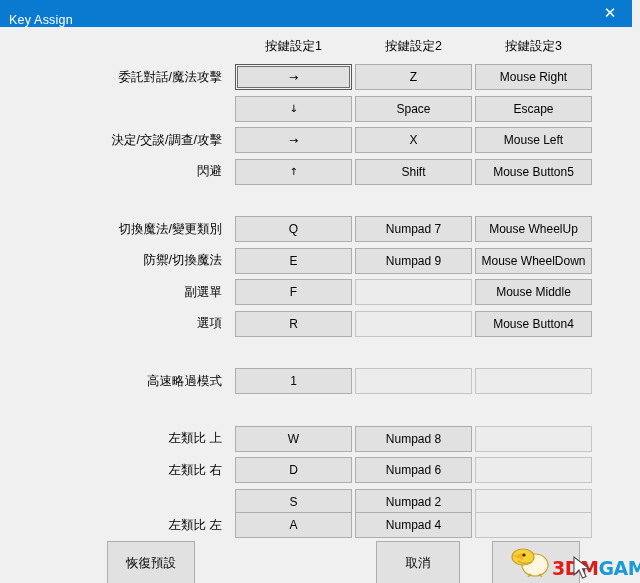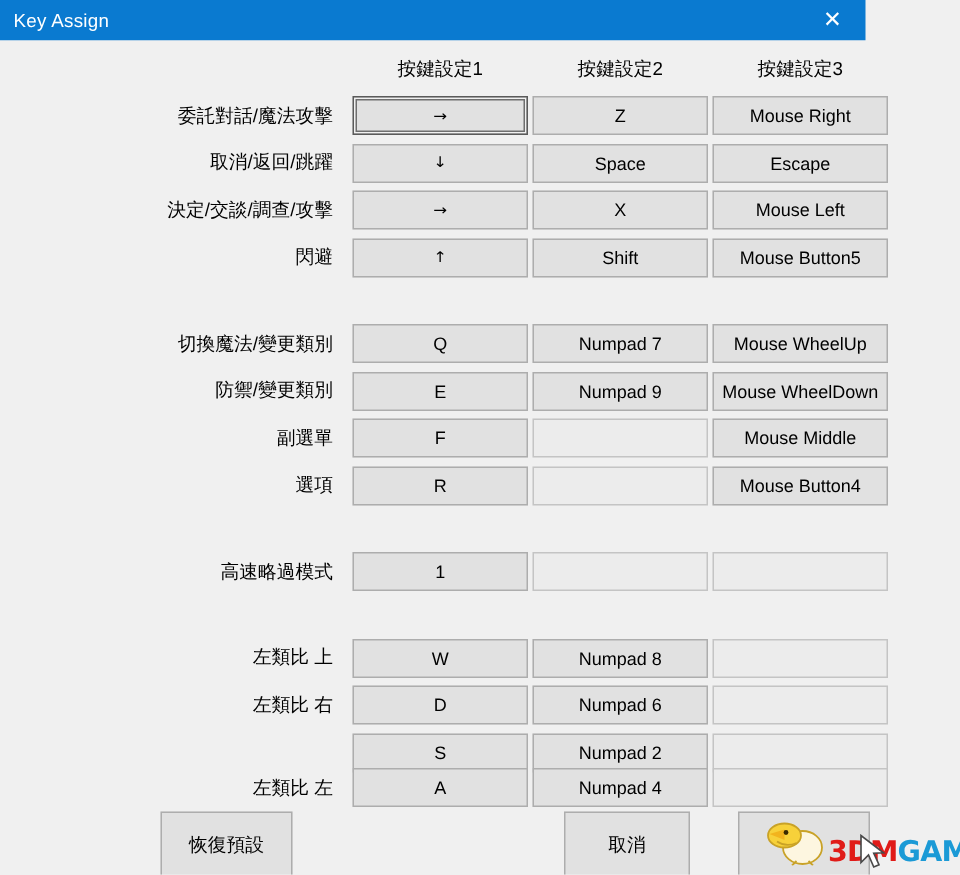--- a/index.html
+++ b/index.html
@@ -12,23 +12,23 @@
   }
   #app {
     position: relative;
     width: 640px; height: 583px;
     background: #f0f0f0;
   }
 
   
   .titlebar {
     position: absolute; left: 0; top: 0;
-    width: 577px; height: 27px;
+    width: 632px; height: 27px;
     background: #0a7ad0;
-    display: flex; align-items: center;
+    display: flex; align-items: flex-end;
   }
   .titlebar-text {
     color: #ffffff;
     font-size: 12.5px;
     margin-left: 9px;
     letter-spacing: .2px;
     white-space: nowrap;
   }
   .titlebar-close {
     position: absolute; right: 0; top: 0;
@@ -172,21 +172,20 @@
     <div id="rows-host">
         <div class="row" style="top: 37px;">
           <div class="row-label">委託對話/魔法攻擊</div>
           <div class="keybtn col1 focused">
             <span class="arrow">→</span>
           </div>
           <div class="keybtn col2">Z</div>
           <div class="keybtn col3">Mouse Right</div>
         </div>
         <div class="row" style="top: 68.5px;">
-          <div class="row-label">取消/返回/跳躍</div>
           <div class="keybtn col1">
             <span class="arrow">↓</span>
           </div>
           <div class="keybtn col2">Space</div>
           <div class="keybtn col3">Escape</div>
         </div>
         <div class="row" style="top: 100px;">
           <div class="row-label">決定/交談/調查/攻擊</div>
           <div class="keybtn col1">
             <span class="arrow">→</span>
@@ -202,21 +201,21 @@
           <div class="keybtn col2">Shift</div>
           <div class="keybtn col3">Mouse Button5</div>
         </div>
         <div class="row" style="top: 189px;">
           <div class="row-label">切換魔法/變更類別</div>
           <div class="keybtn col1">Q</div>
           <div class="keybtn col2">Numpad 7</div>
           <div class="keybtn col3">Mouse WheelUp</div>
         </div>
         <div class="row" style="top: 220.5px;">
-          <div class="row-label">防禦/變更類別</div>
+          <div class="row-label">防禦/切換魔法</div>
           <div class="keybtn col1">E</div>
           <div class="keybtn col2">Numpad 9</div>
           <div class="keybtn col3">Mouse WheelDown</div>
         </div>
         <div class="row" style="top: 252px;">
           <div class="row-label">副選單</div>
           <div class="keybtn col1">F</div>
           <div class="keybtn col2 empty"></div>
           <div class="keybtn col3">Mouse Middle</div>
         </div>

